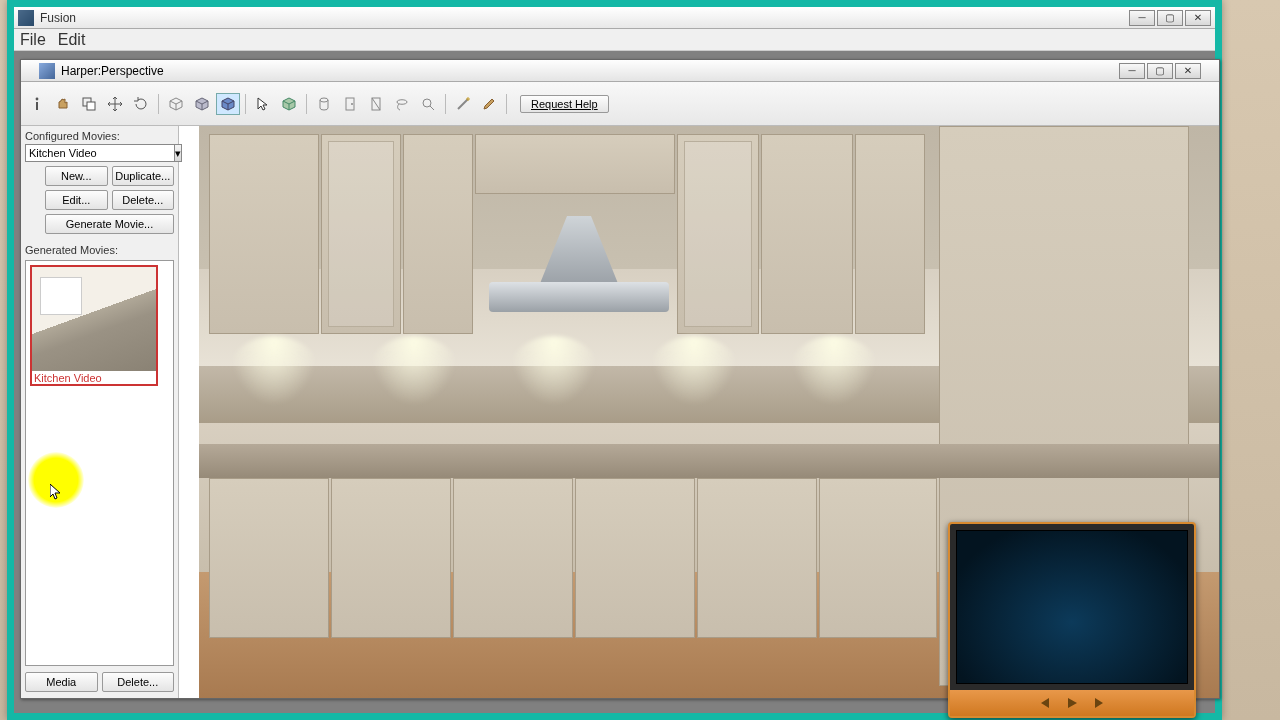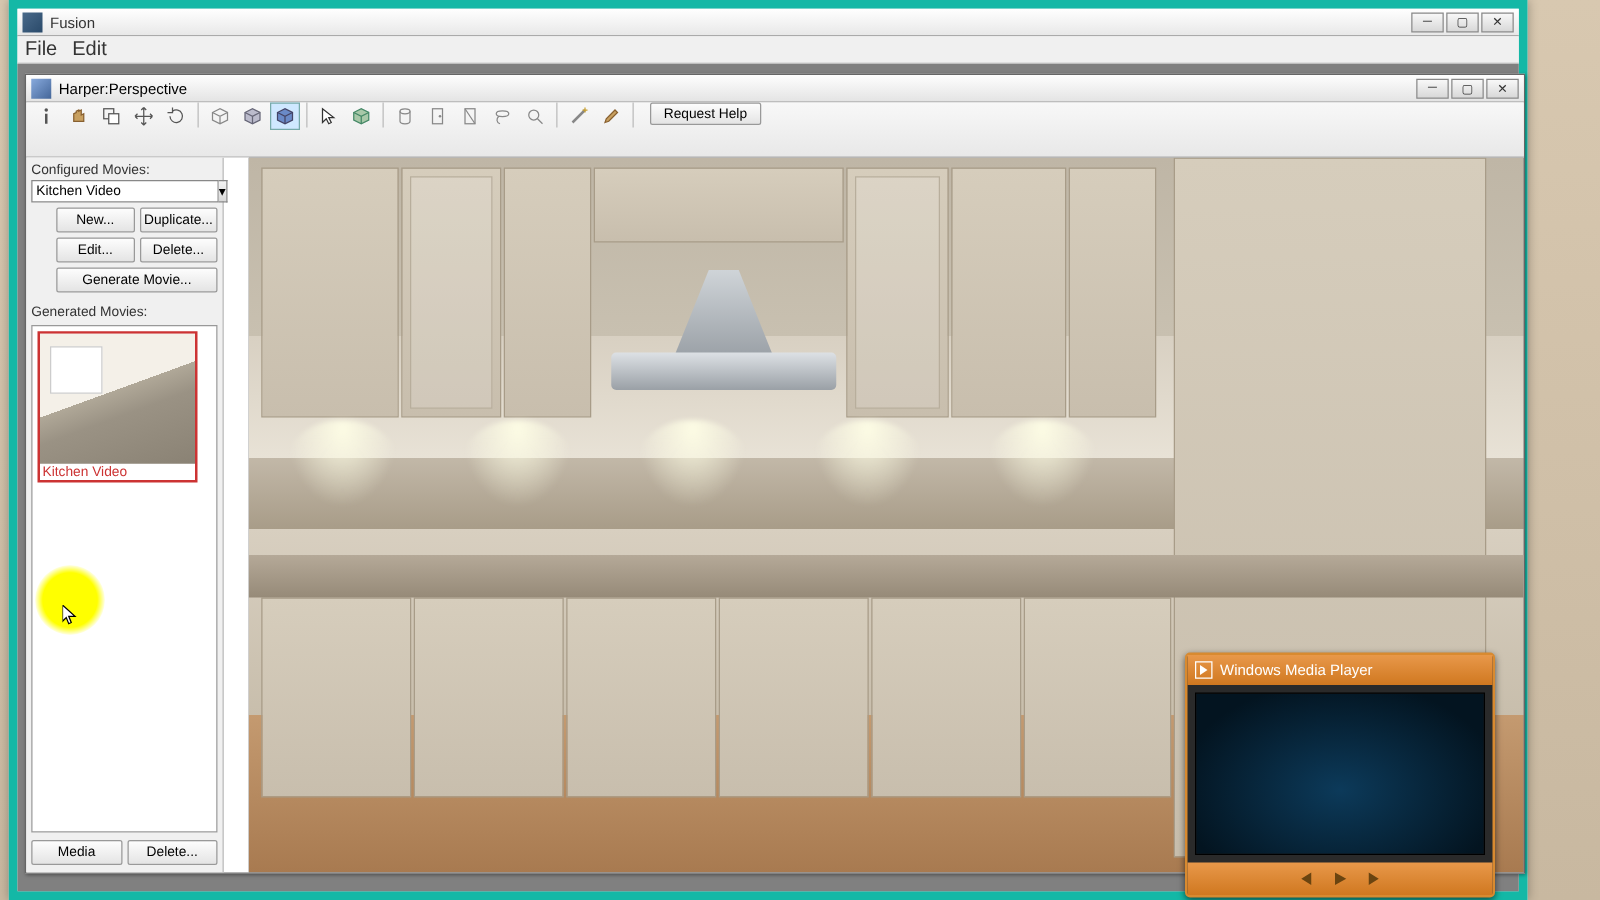--- a/index.html
+++ b/index.html
@@ -70,35 +70,36 @@
     background: #fff;
     border: 1px solid #666;
     display: flex;
     flex-direction: column;
     box-shadow: 1px 1px 3px rgba(0,0,0,.4);
   }
   .doc-titlebar {
     height: 22px;
     background: linear-gradient(to bottom,#fefefe,#e4e4e4);
     display: flex; align-items: center;
-    padding: 0 4px;
+    padding: 0 18px;
     border-bottom: 1px solid #aaa;
   }
   .doc-titlebar .doc-icon {
     width:16px; height:16px; margin-right:6px;
     background: linear-gradient(135deg,#88aadd,#446699);
   }
   .doc-titlebar .title { flex:1; font-size:12px; }
   .toolbar {
     height: 44px;
     background: linear-gradient(to bottom,#f8f8f8,#e8e8e8);
     border-bottom: 1px solid #bbb;
-    display: flex; align-items: flex-start;
+    display: flex; align-items: center;
     padding: 0 4px;
     gap: 2px;
+    text-decoration: underline;
   }
   .tool {
     width: 24px; height: 22px;
     display:flex; align-items:center; justify-content:center;
     border: 1px solid transparent;
     cursor: pointer;
     color:#555;
   }
   .tool.active { border:1px solid #7aa; background:#cfe8ff; }
   .tool-sep { width:1px; height:20px; background:#bbb; margin:0 3px; }
@@ -434,28 +435,20 @@
             <div class="spot" style="left:590px;top:210px"></div>
           </div>
         </div>
       </div>
     </div>
 
   </div>
 </div>
 
 <div class="wmp">
-  <div class="wmp-title">
-    <div class="ico">
-      <svg width="8" height="8" viewBox="0 0 8 8">
-          <path d="M1 0v8l6-4z" fill="#fff"></path>
-        </svg>
-    </div>
-    <span>Windows Media Player</span>
-  </div>
   <div class="wmp-screen"></div>
   <div class="wmp-ctrl">
     <div class="c">
         <svg width="14" height="14" viewBox="0 0 14 14">
           <path d="M2 2v10M12 2L4 7l8 5z" fill="#6a4410"></path>
         </svg>
       </div>
     <div class="c">
         <svg width="14" height="14" viewBox="0 0 14 14">
           <path d="M3 2v10l9-5z" fill="#6a4410"></path>

